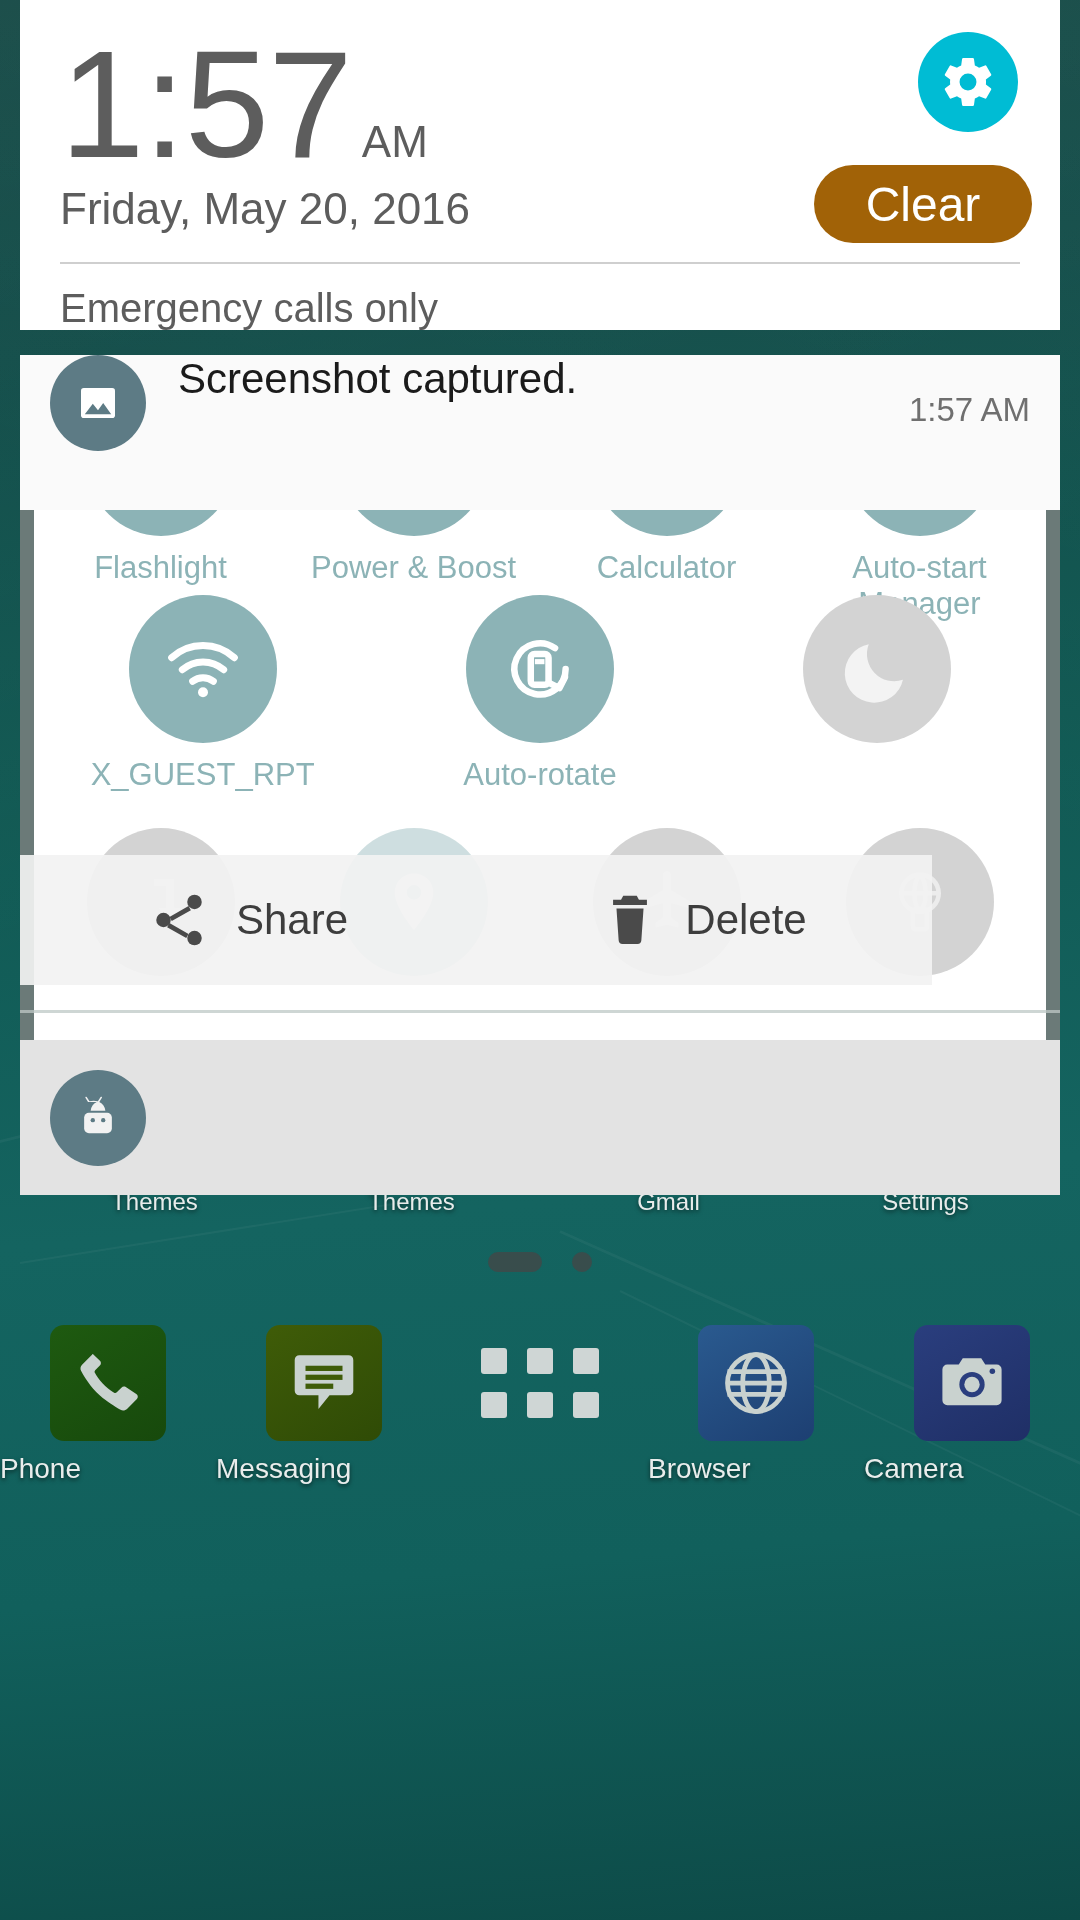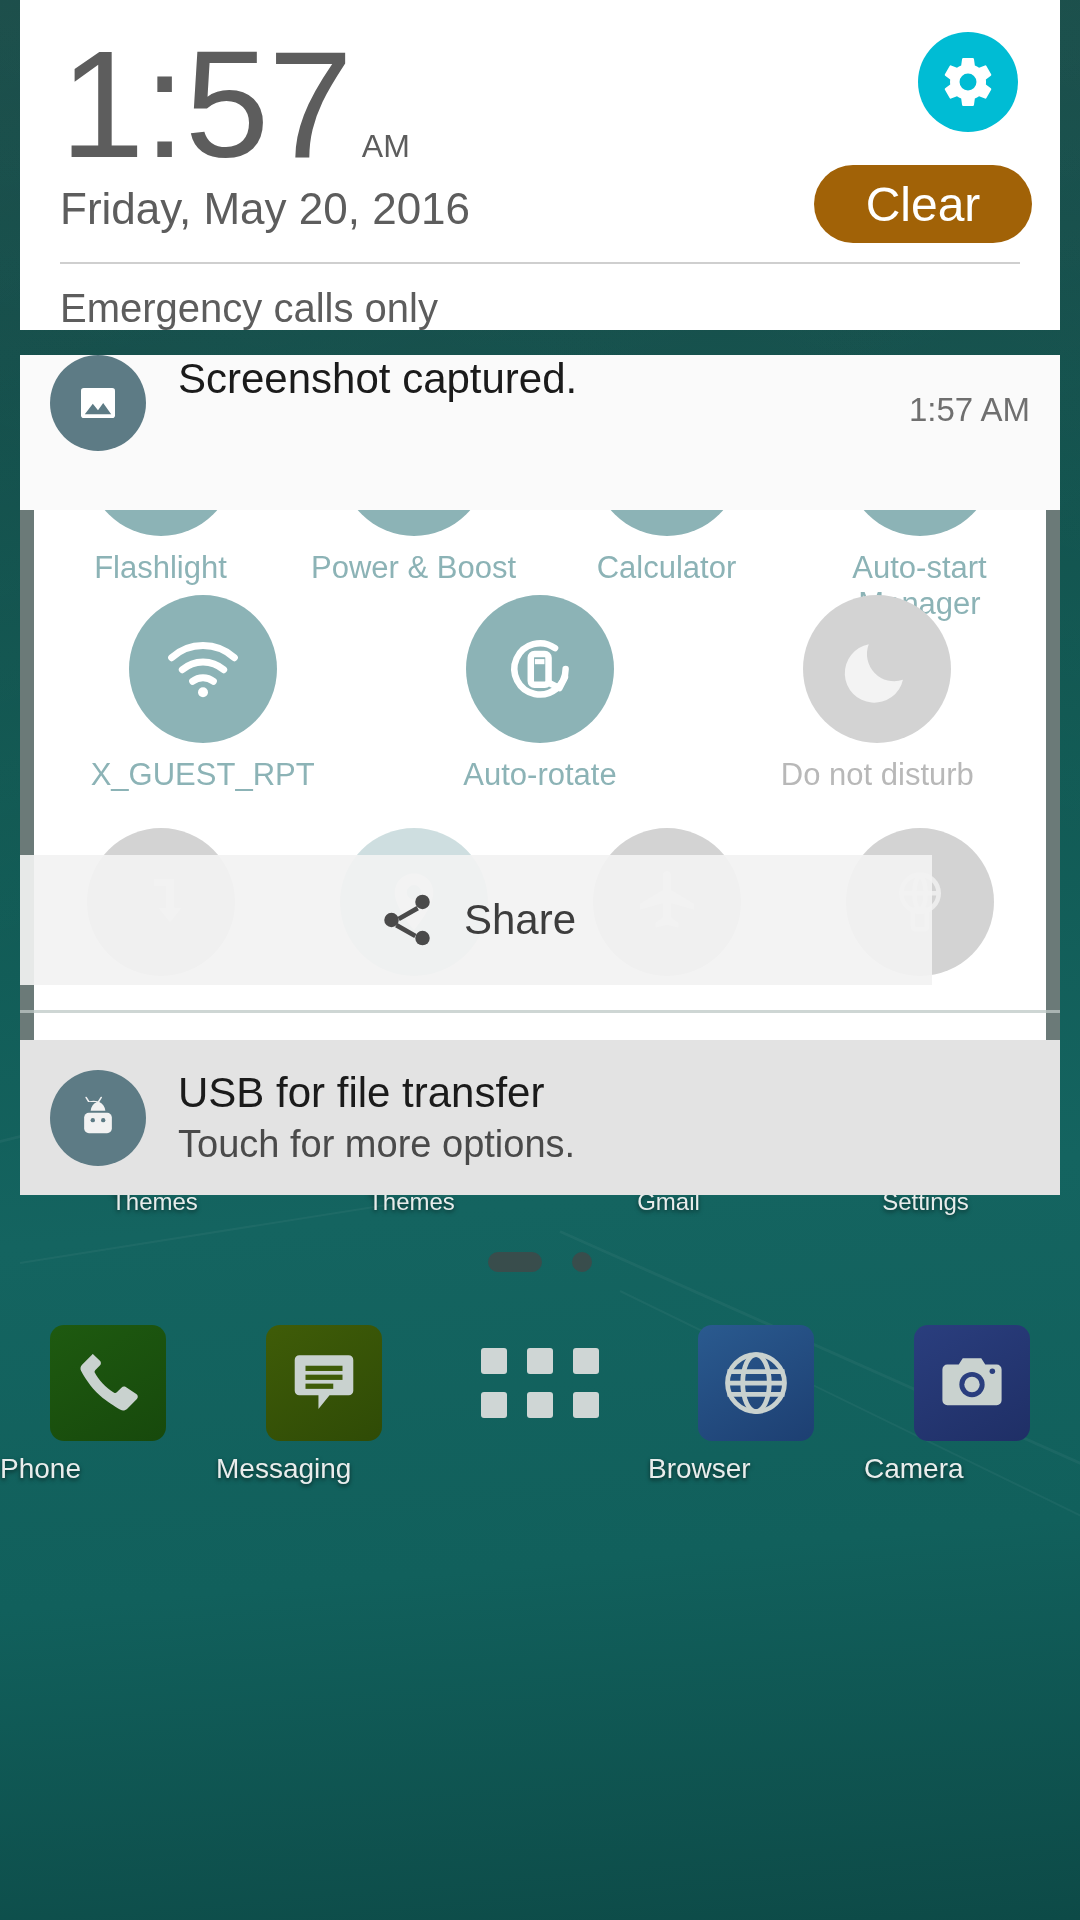--- a/index.html
+++ b/index.html
@@ -164,21 +164,21 @@
   #clock-time {
     font-size: 152px;
     line-height: 140px;
     font-weight: 300;
     color: #5d5d5d;
     letter-spacing: -1px;
     display: inline-block;
     vertical-align: baseline;
   }
   #clock-ampm {
-    font-size: 32px;
+    font-size: 44px;
     font-weight: 400;
     color: #5d5d5d;
     margin-left: 10px;
     vertical-align: baseline;
   }
   #clock-date {
     font-size: 44px;
     color: #5d5d5d;
     margin-top: 10px;
     letter-spacing: 0px;
@@ -447,21 +447,20 @@
           </svg>
         </div>
         <div class="qs-label">Auto-rotate</div>
       </div>
       <div class="qs-tile">
         <div class="qs-circle qs-off">
           <svg width="76" height="76" viewBox="0 0 24 24" fill="#f3f3f3">
             <path d="M20.2 15.4A8.6 8.6 0 0 1 9.4 4.2a9.3 9.3 0 1 0 10.8 11.2z"></path>
           </svg>
         </div>
-        <div class="qs-label off">Do not disturb</div>
       </div>
     </div>
 
     <div class="qs-row" style="top:398px;">
       <div class="qs-tile">
         <div class="qs-circle qs-off">
           <svg width="70" height="70" viewBox="0 0 24 24" fill="#ececec">
             <path d="M9.5 4h7v10h2.6l-4 5-4-5h2.6V6.6H9.5z"></path>
           </svg>
         </div>
@@ -495,20 +494,27 @@
   <div id="action-bar">
     <div class="action-btn">
       <svg width="62" height="62" viewBox="0 0 24 24" fill="#4a4a4a">
         <circle cx="18" cy="5" r="2.8"></circle>
         <circle cx="6" cy="12" r="2.8"></circle>
         <circle cx="18" cy="19" r="2.8"></circle>
         <path d="M8.3 10.8 15.7 6.6l.9 1.6-7.4 4.2zM8.3 13.2l7.4 4.2-.9 1.6-7.4-4.2z"></path>
       </svg>
       <span class="action-label">Share</span>
     </div>
+    <div class="action-btn">
+      <svg width="58" height="62" viewBox="0 0 24 24" fill="#4a4a4a">
+        <path d="M9.2 2h5.6l.9 1.6H19v2.2H5V3.6h3.3L9.2 2z"></path>
+        <path d="M6.4 7.2h11.2l-.9 13.2a1.6 1.6 0 0 1-1.6 1.5H8.9a1.6 1.6 0 0 1-1.6-1.5L6.4 7.2z"></path>
+      </svg>
+      <span class="action-label">Delete</span>
+    </div>
   </div>
 
   <div id="shade-bottom-divider"></div>
 
   <div class="shade-card" id="header-card">
     <div>
       <span id="clock-time">1:57</span><span id="clock-ampm">AM</span>
     </div>
     <div id="clock-date">Friday, May 20, 2016</div>
     <div id="header-divider"></div>
@@ -540,19 +546,15 @@
 
   <div class="shade-card" id="usb-card">
     <div class="notif-icon">
       <svg width="52" height="52" viewBox="0 0 24 24" fill="#f2f2f2">
         <path d="M7.4 4.6 6.2 2.7a.35.35 0 0 1 .6-.36l1.25 1.97a6.6 6.6 0 0 1 3.9 0l1.25-1.97a.35.35 0 0 1 .6.36l-1.2 1.9A5.2 5.2 0 0 1 15.4 8.6H8.6a5.2 5.2 0 0 1 2.8-4z"></path>
         <rect x="5.6" y="9.6" width="12.8" height="9.4" rx="2.2"></rect>
         <circle cx="9.6" cy="13" r="1" fill="#5d7b85"></circle>
         <circle cx="14.4" cy="13" r="1" fill="#5d7b85"></circle>
       </svg>
     </div>
-    <div class="notif-body">
-      <div class="notif-title">USB for file transfer</div>
-      <div class="notif-sub">Touch for more options.</div>
-    </div>
   </div>
 
 </div>
 
 </body></html>

